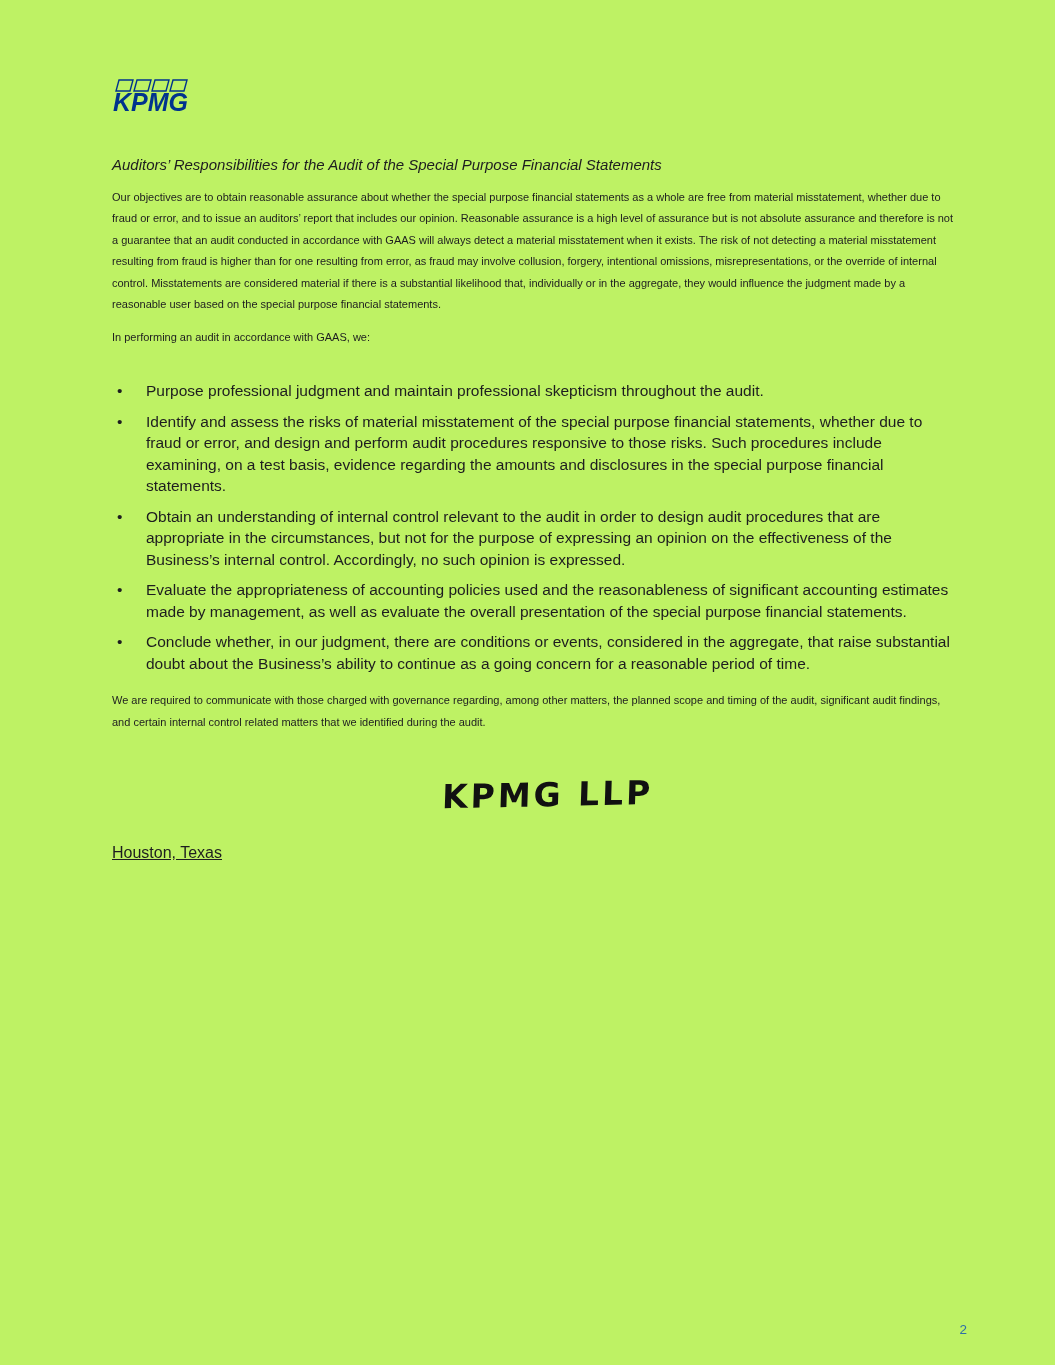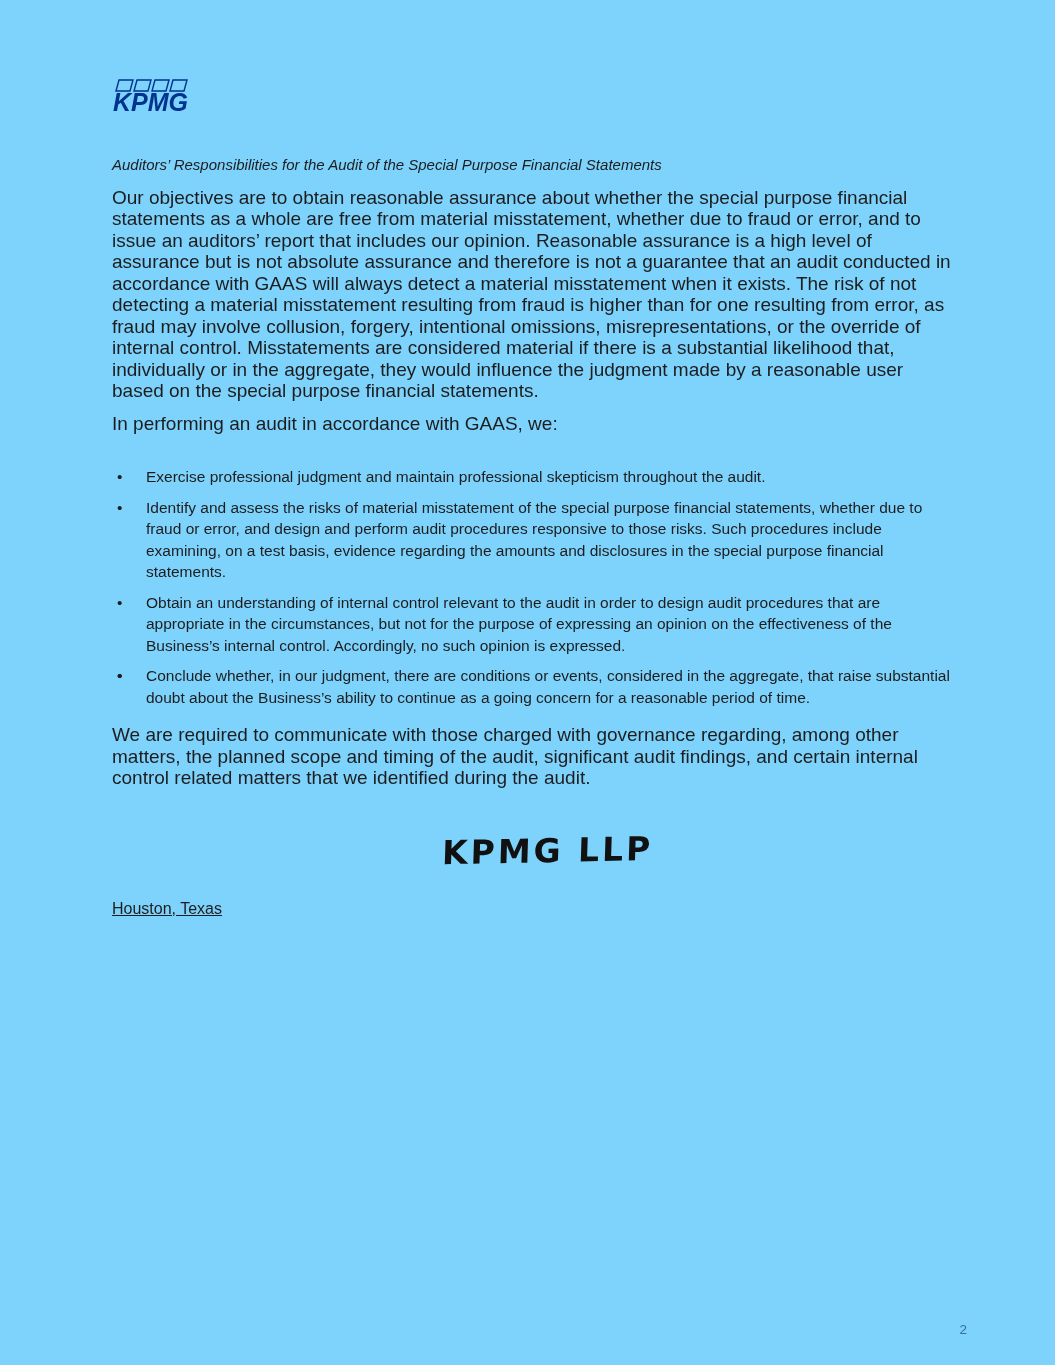--- a/index.html
+++ b/index.html
@@ -8,40 +8,40 @@
     width: 1055px;
     height: 1365px;
     position: relative;
     font-family: "Liberation Sans", sans-serif;
     color: #1d1d1f;
     overflow: hidden;
   }
   .page {
     position: absolute;
     inset: 0;
-    background: #7dd3fc;
+    background: #bef264;
   }
   .content {
     position: absolute;
     top: 78px;
     left: 112px;
     width: 848px;
   }
   .logo {
     margin-bottom: 34px;
   }
   .heading {
     font-style: italic;
     font-size: 15px;
     line-height: 21.5px;
     margin-bottom: 11px;
     color: #1d1d1f;
   }
   p.body-text {
-    font-size: 19px;
+    font-size: 11px;
     line-height: 21.5px;
     margin-bottom: 11px;
     color: #1d1d1f;
   }
   p.intro {
     margin-top: 11px;
     margin-bottom: 32px;
   }
   ul.bullets {
     list-style: none;
@@ -111,32 +111,33 @@
 
     <div class="heading">Auditors’ Responsibilities for the Audit of the Special Purpose Financial Statements</div>
 
     <p class="body-text">Our objectives are to obtain reasonable assurance about whether the special purpose financial statements as a whole are free from material misstatement, whether due to fraud or error, and to issue an auditors’ report that includes our opinion. Reasonable assurance is a high level of assurance but is not absolute assurance and therefore is not a guarantee that an audit conducted in accordance with GAAS will always detect a material misstatement when it exists. The risk of not detecting a material misstatement resulting from fraud is higher than for one resulting from error, as fraud may involve collusion, forgery, intentional omissions, misrepresentations, or the override of internal control. Misstatements are considered material if there is a substantial likelihood that, individually or in the aggregate, they would influence the judgment made by a reasonable user based on the special purpose financial statements.</p>
 
     <p class="body-text intro">In performing an audit in accordance with GAAS, we:</p>
 
     <ul class="bullets">
       <li>
         <span class="dot">•</span>
-        <span>Exercise professional judgment and maintain professional skepticism throughout the audit.</span>
+        <span>Purpose professional judgment and maintain professional skepticism throughout the audit.</span>
       </li>
       <li>
         <span class="dot">•</span>
         <span>Identify and assess the risks of material misstatement of the special purpose financial statements, whether due to fraud or error, and design and perform audit procedures responsive to those risks. Such procedures include examining, on a test basis, evidence regarding the amounts and disclosures in the special purpose financial statements.</span>
       </li>
       <li>
         <span class="dot">•</span>
         <span>Obtain an understanding of internal control relevant to the audit in order to design audit procedures that are appropriate in the circumstances, but not for the purpose of expressing an opinion on the effectiveness of the Business’s internal control. Accordingly, no such opinion is expressed.</span>
       </li>
       <li>
         <span class="dot">•</span>
+        <span>Evaluate the appropriateness of accounting policies used and the reasonableness of significant accounting estimates made by management, as well as evaluate the overall presentation of the special purpose financial statements.</span>
       </li>
       <li>
         <span class="dot">•</span>
         <span>Conclude whether, in our judgment, there are conditions or events, considered in the aggregate, that raise substantial doubt about the Business’s ability to continue as a going concern for a reasonable period of time.</span>
       </li>
     </ul>
 
     <p class="body-text closing">We are required to communicate with those charged with governance regarding, among other matters, the planned scope and timing of the audit, significant audit findings, and certain internal control related matters that we identified during the audit.</p>
 
     <div class="signature-wrap">

